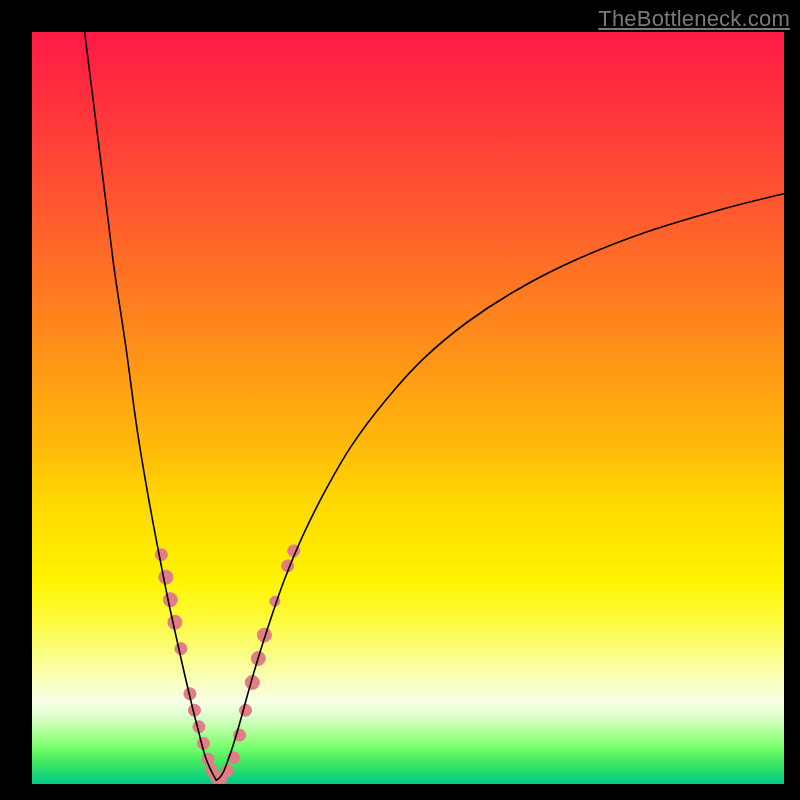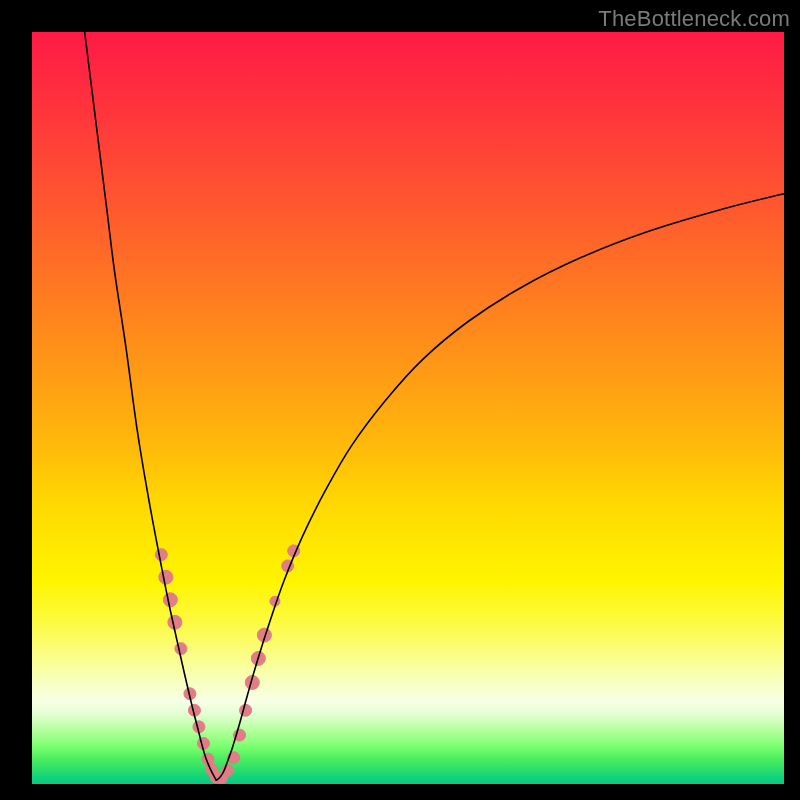--- a/index.html
+++ b/index.html
@@ -71,20 +71,21 @@
     stroke: #e17d84;
   }
   .watermark {
     position: absolute;
     top: 6px;
     right: 10px;
     color: #7a7a7a;
     font-size: 22px;
     font-weight: 400;
     letter-spacing: 0.2px;
+    text-decoration: underline;
   }
 </style>
 </head>
 <body>
 
 <div class="outer">
   <div class="plot-area">
     <svg class="curve-svg" viewBox="0 0 752 752" preserveAspectRatio="none">
       <g id="marker-layer">
           <circle cx="129.34" cy="522.64" r="6" class="marker"></circle>

